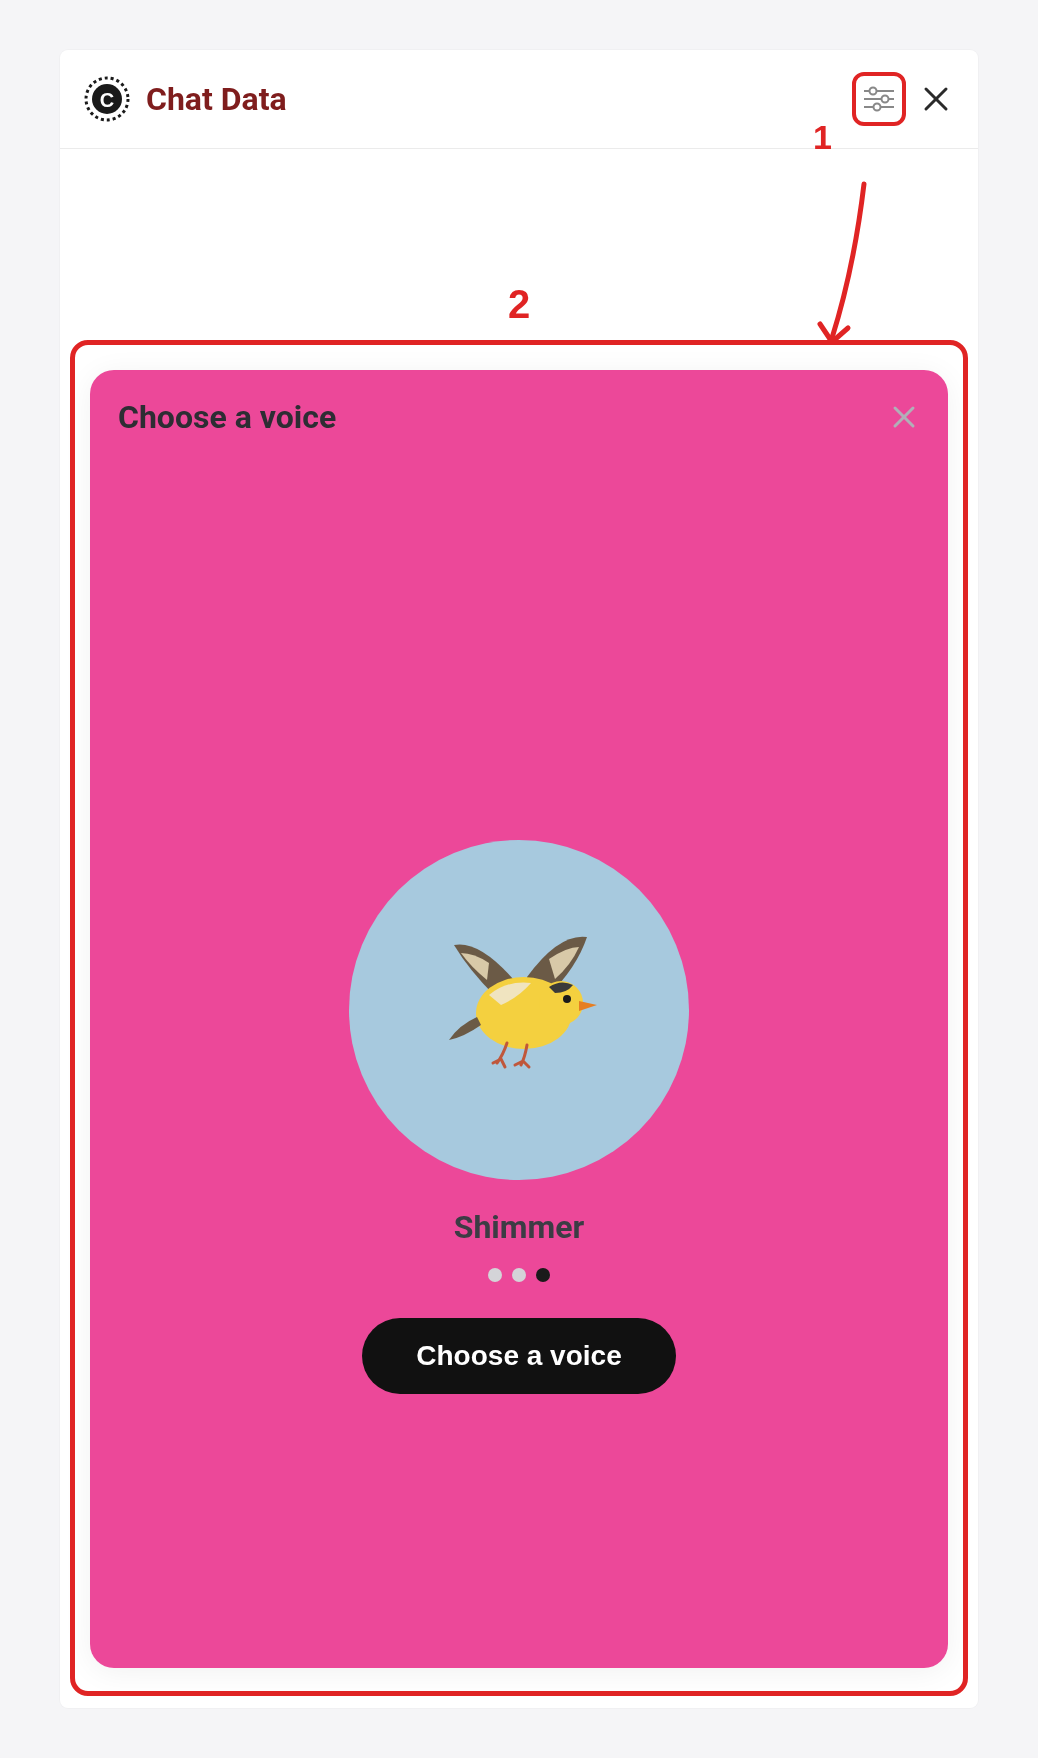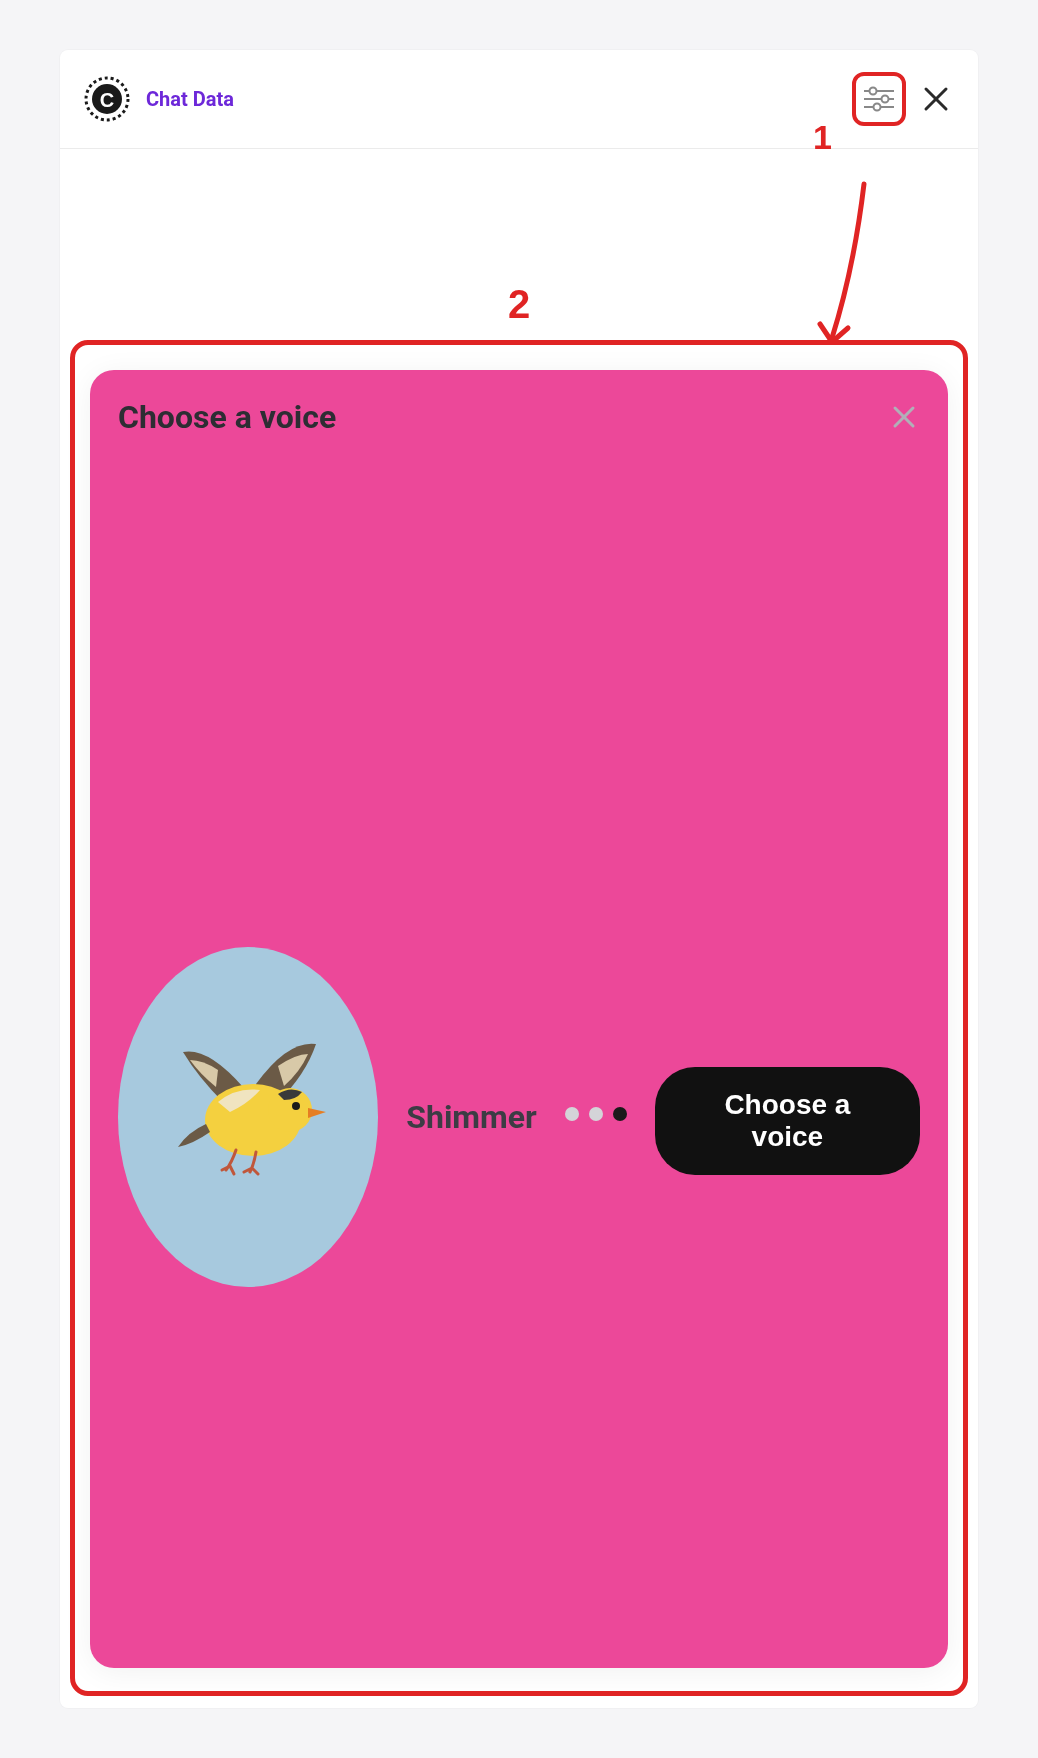--- a/index.html
+++ b/index.html
@@ -35,23 +35,23 @@
     .logo-circle {
       width: 46px;
       height: 46px;
       display: flex;
       align-items: center;
       justify-content: center;
       margin-right: 16px;
     }
     
     .app-title {
-      font-size: 20px;
-      font-weight: 700;
-      color: #6d28d9;
+      font-size: 32px;
+      font-weight: 700;
+      color: #7f1d1d;
       flex: 1;
     }
     
     .header-actions {
       display: flex;
       align-items: center;
       gap: 8px;
     }
     
     .settings-icon-wrap {
@@ -147,21 +147,21 @@
       display: flex;
       align-items: center;
       justify-content: center;
       cursor: pointer;
       color: #9b9ba3;
     }
     
     .card-body {
       flex: 1;
       display: flex;
-      flex-direction: row;
+      flex-direction: column;
       align-items: center;
       justify-content: center;
       gap: 28px;
       padding-top: 170px;
     }
     
     .avatar-circle {
       width: 340px;
       height: 340px;
       border-radius: 50%;

